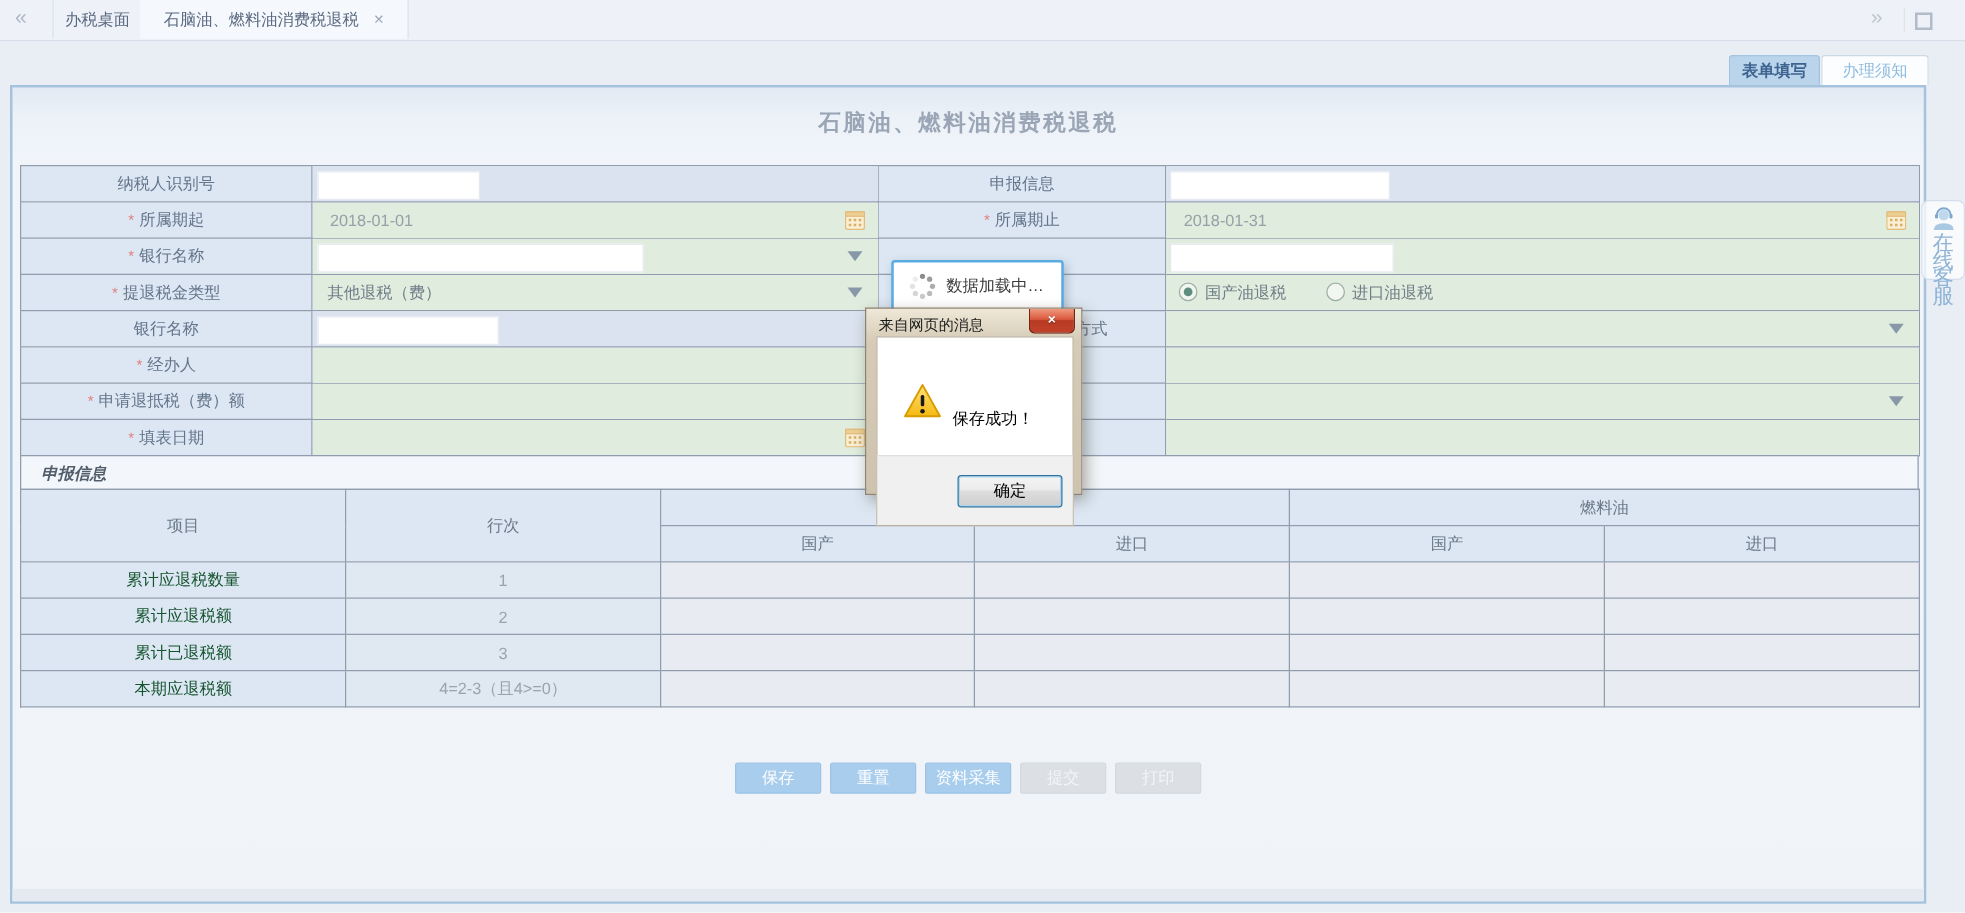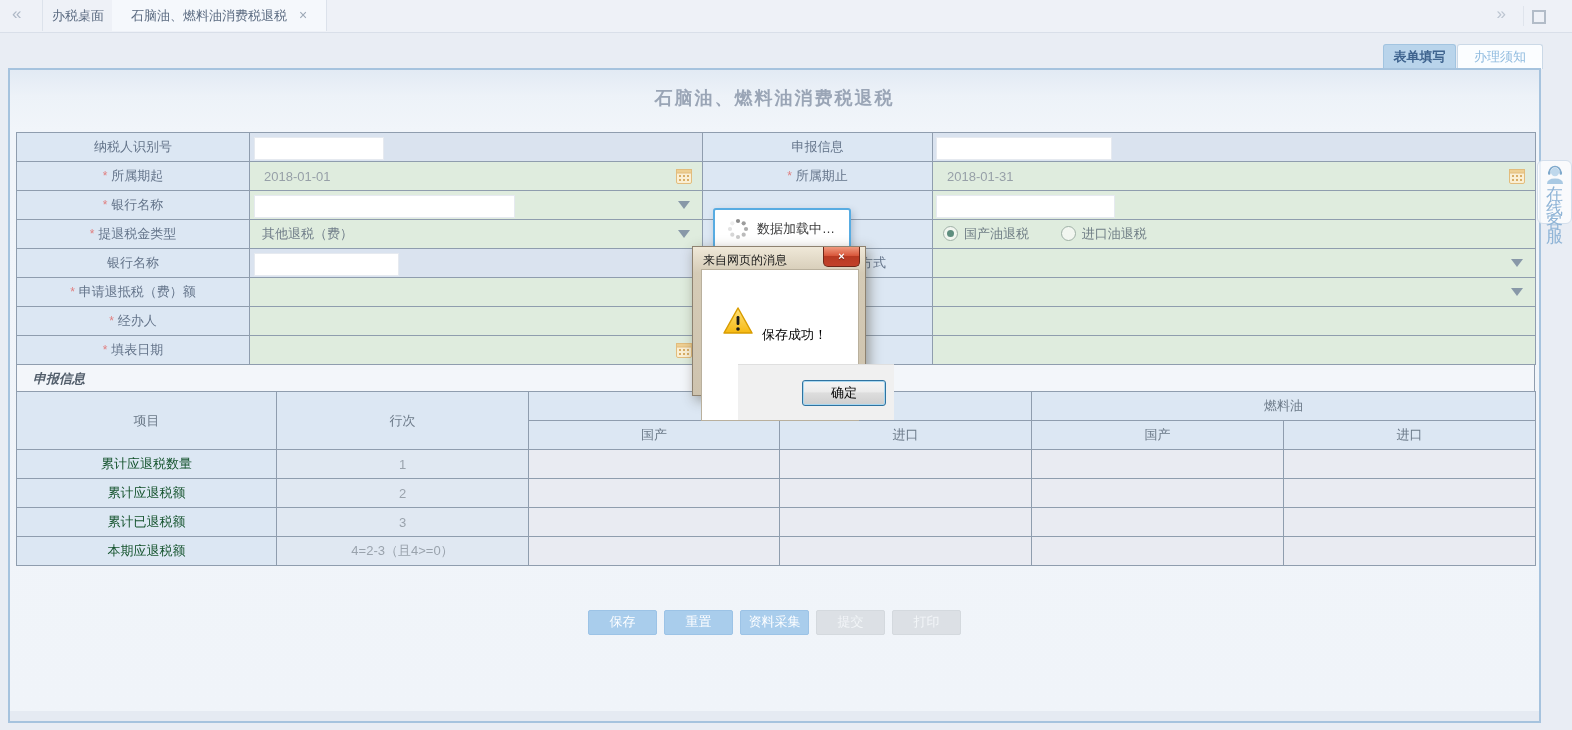--- a/index.html
+++ b/index.html
@@ -67,21 +67,21 @@
   .loading .sp{margin:0 8px 0 12px;}
   .loading .ltxt{color:#3A3A3A;font-size:13px;}
 
   
   .dlg{position:absolute;left:692px;top:246px;width:174px;height:150px;box-sizing:border-box;background:linear-gradient(180deg,#EFE8D8,#D5CBB6 26px,#CEC3AE);border:1px solid #8E8270;box-shadow:3px 4px 12px rgba(60,50,30,.45);z-index:60;}
   .dlg-title{position:absolute;left:10px;top:5px;color:#1A1A1A;font-size:12px;}
   .dlg-close{position:absolute;right:5px;top:0;width:35px;height:19px;background:linear-gradient(180deg,#F09A7E 0%,#D9583C 45%,#B83A22 50%,#C2412A 100%);border:1px solid #6E2718;border-top:none;border-radius:0 0 5px 5px;color:#FFF;font-weight:bold;font-size:11px;text-align:center;line-height:18px;cursor:pointer;text-shadow:0 1px 1px rgba(0,0,0,.4);}
   .dlg-body{position:absolute;left:8px;top:22px;width:158px;height:152px;background:#FFFFFF;border:1px solid #B9B09D;box-sizing:border-box;}
   .dlg-warn{position:absolute;left:20px;top:36px;}
   .dlg-msg{position:absolute;left:60px;top:56px;color:#000;font-size:13px;}
-  .dlg-foot{position:absolute;left:0;bottom:0;width:100%;height:55px;background:#F0F0F0;border-top:1px solid #DFDFDF;margin-left:36px;}
+  .dlg-foot{position:absolute;left:0;bottom:0;width:100%;height:55px;background:#F0F0F0;border-top:1px solid #DFDFDF;}
   .dlg-ok{position:absolute;right:8px;top:15px;width:84px;height:26px;box-sizing:border-box;background:linear-gradient(180deg,#F4F4F4,#EBEBEB 45%,#DDDDDD 50%,#CFCFCF);border:1px solid #2F73A0;border-radius:3px;box-shadow:0 0 0 1px #A8D7F0 inset;color:#000;font-size:13px;text-align:center;line-height:24px;cursor:pointer;}
 
   
   .support{position:absolute;left:1537px;top:160px;width:33px;height:62px;background:rgba(255,255,255,.72);border:1px solid #D4DFEC;border-radius:6px;z-index:40;text-align:center;cursor:pointer;}
   .support .sline{color:#8FB4D6;font-size:17px;line-height:14px;}
 </style>
 </head>
 <body>
 
 <div id="screen">
@@ -180,32 +180,32 @@
           <td class="lbl"><span>银行名称</span></td>
           <td class="vcell bg-blue">
                 <input class="txt" style="left: 4px; width: 141px;">
               </td>
           <td class="lbl lbl-r5"><span>退税方式</span></td>
           <td class="vcell bg-green">
                 <span class="dd"></span>
               </td>
         </tr>
         <tr>
-          <td class="lbl"><span class="req">*</span><span>申请退抵税（费）额</span></td>
-          <td class="vcell bg-green"></td>
-          <td class="lbl"><span></span></td>
-          <td class="vcell bg-green">
-                <span class="dd"></span>
-              </td>
-        </tr>
-        <tr>
           <td class="lbl"><span class="req">*</span><span>经办人</span></td>
           <td class="vcell bg-green"></td>
           <td class="lbl"><span></span></td>
           <td class="vcell bg-green"></td>
+        </tr>
+        <tr>
+          <td class="lbl"><span class="req">*</span><span>申请退抵税（费）额</span></td>
+          <td class="vcell bg-green"></td>
+          <td class="lbl"><span></span></td>
+          <td class="vcell bg-green">
+                <span class="dd"></span>
+              </td>
         </tr>
         <tr>
           <td class="lbl"><span class="req">*</span><span>填表日期</span></td>
           <td class="vcell bg-green">
             <svg class="cal" viewBox="0 0 16 16">
                   <rect x="0.5" y="1.5" width="15" height="14" rx="1.5" fill="#FAEFD4" stroke="#E2BC7C"></rect>
                   <rect x="0.5" y="1.5" width="15" height="3.5" fill="#EECF92" stroke="#E2BC7C"></rect>
                   <g fill="#D9AE66">
                     <rect x="3" y="7" width="2" height="2"></rect>
                     <rect x="7" y="7" width="2" height="2"></rect>

